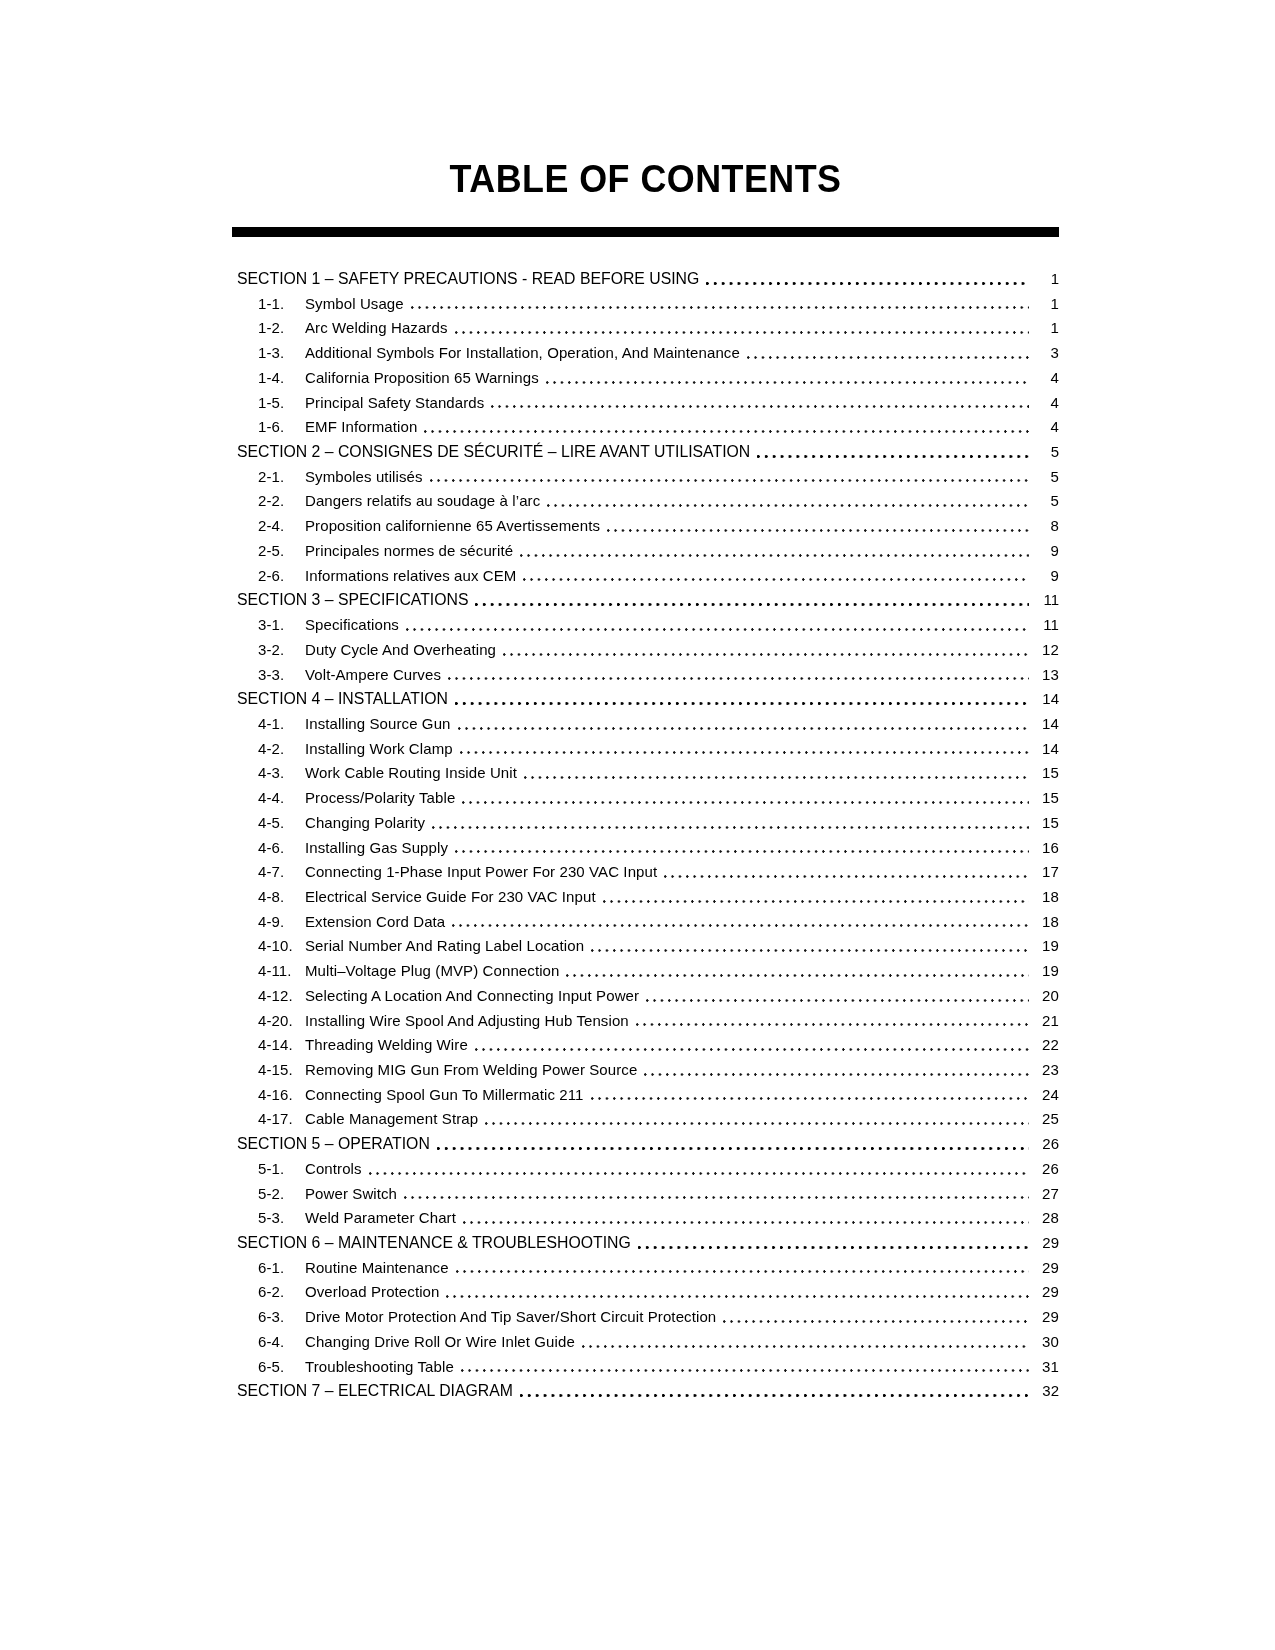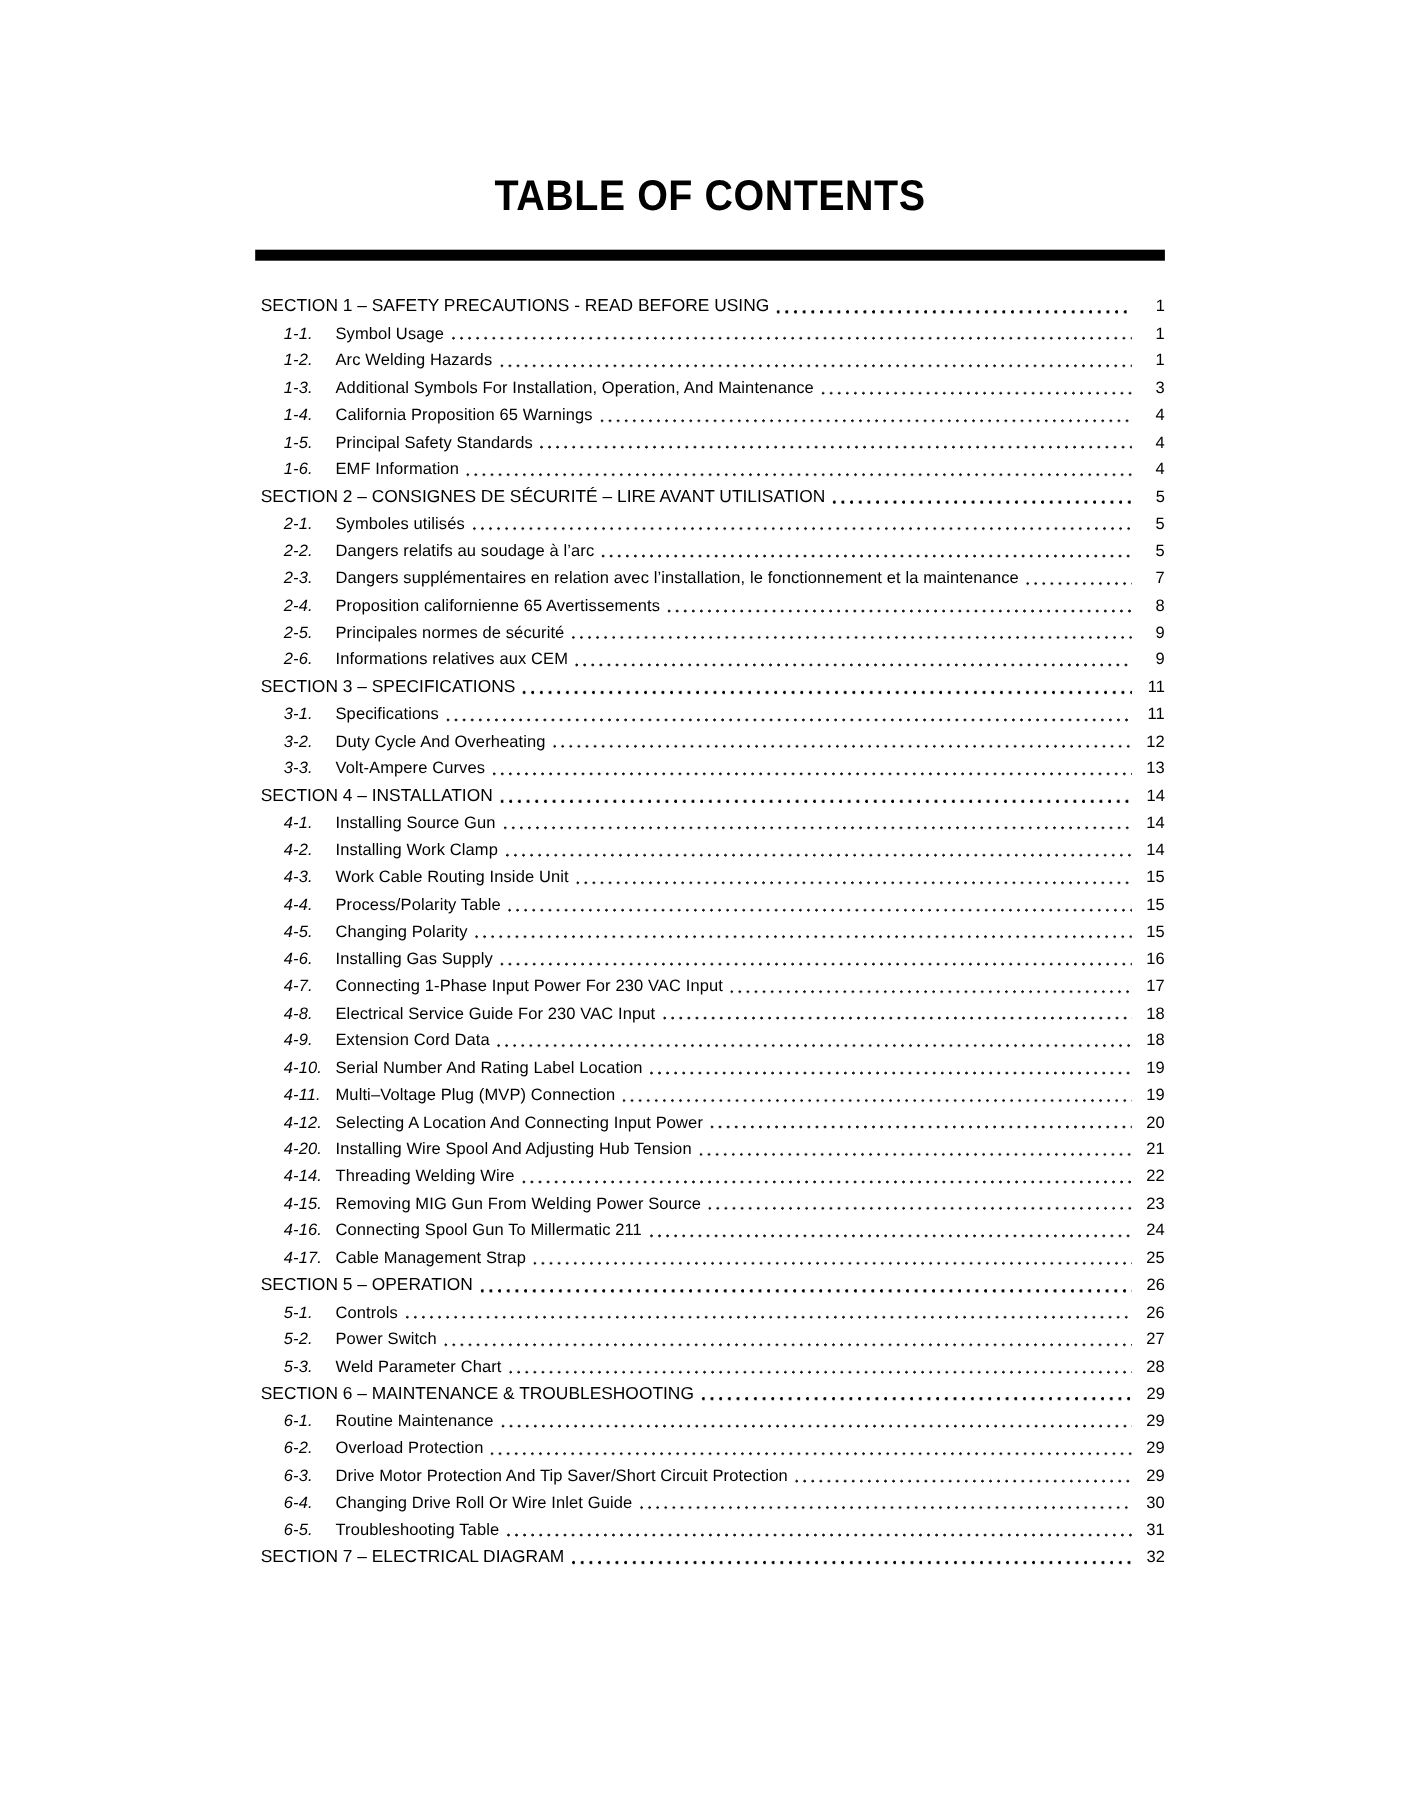--- a/index.html
+++ b/index.html
@@ -56,21 +56,20 @@
     height: 24.72px;
     line-height: 24.72px;
     font-size: 15px;
     padding-left: 26px;
     letter-spacing: 0.1px;
   }
   .row .num {
     width: 47px;
     flex: none;
     white-space: nowrap;
-    font-style: italic;
   }
   .row .label {
     flex: none;
     white-space: nowrap;
   }
   .row .leader {
     flex: 1 1 auto;
     align-self: flex-end;
     height: 3px;
     margin: 0 0 7px 7px;
@@ -160,26 +159,20 @@
     <span class="leader"></span>
     <span class="pagenum">5</span>
   </div>
       <div class="row">
     <span class="num">2-2.</span>
     <span class="label">Dangers relatifs au soudage à l’arc</span>
     <span class="leader"></span>
     <span class="pagenum">5</span>
   </div>
       <div class="row">
-    <span class="num">2-3.</span>
-    <span class="label">Dangers supplémentaires en relation avec l’installation, le fonctionnement et la maintenance</span>
-    <span class="leader"></span>
-    <span class="pagenum">7</span>
-  </div>
-      <div class="row">
     <span class="num">2-4.</span>
     <span class="label">Proposition californienne 65 Avertissements</span>
     <span class="leader"></span>
     <span class="pagenum">8</span>
   </div>
       <div class="row">
     <span class="num">2-5.</span>
     <span class="label">Principales normes de sécurité</span>
     <span class="leader"></span>
     <span class="pagenum">9</span>

